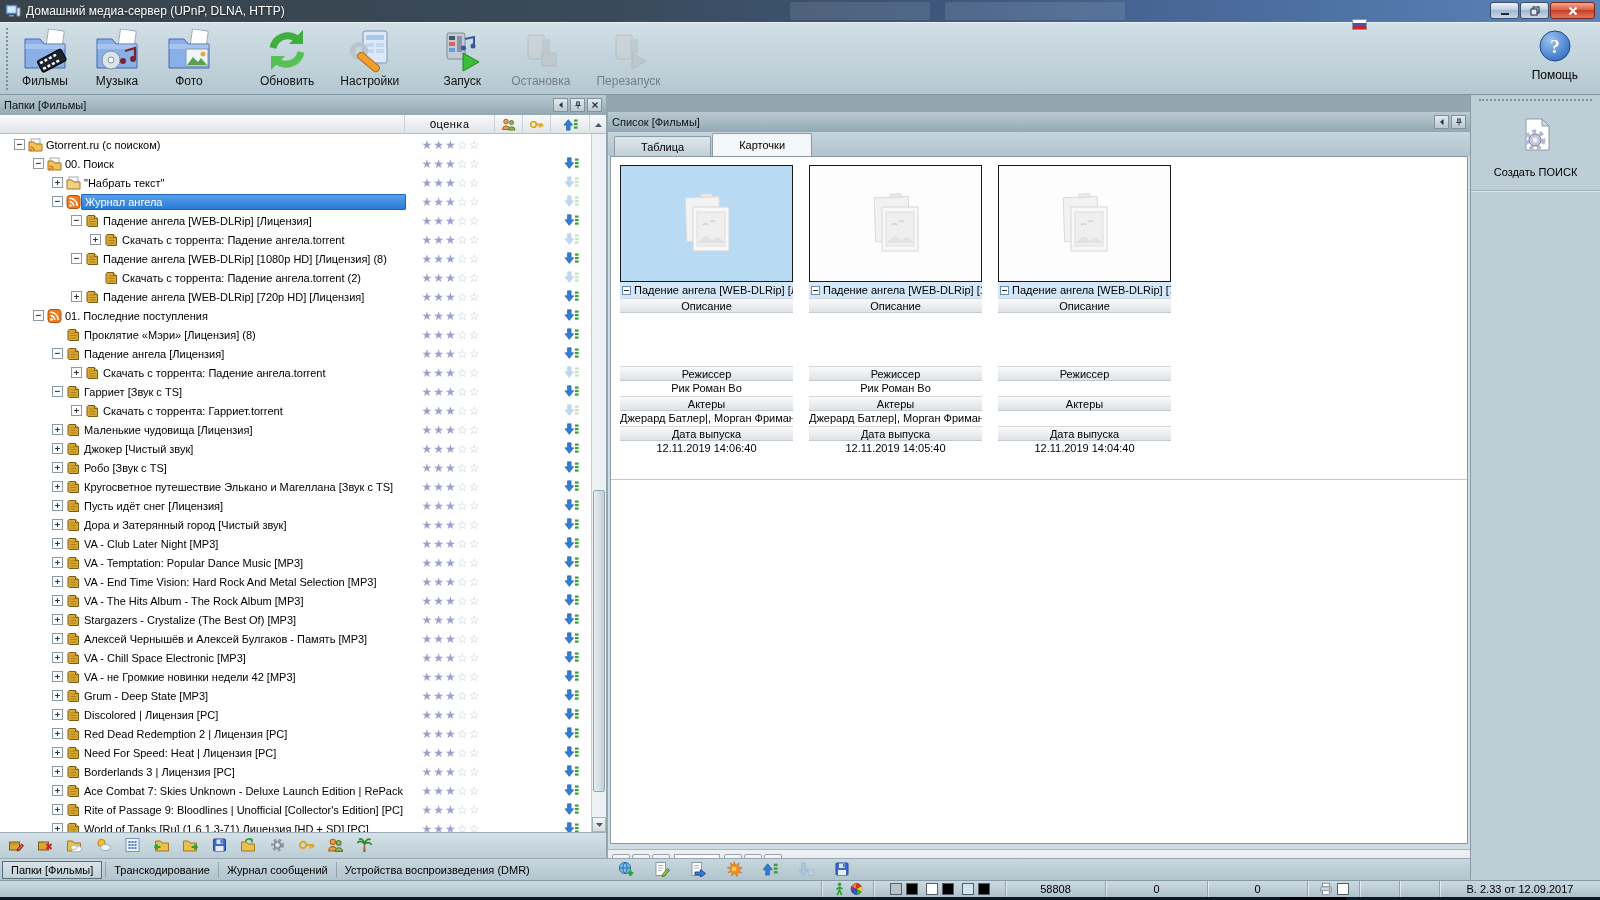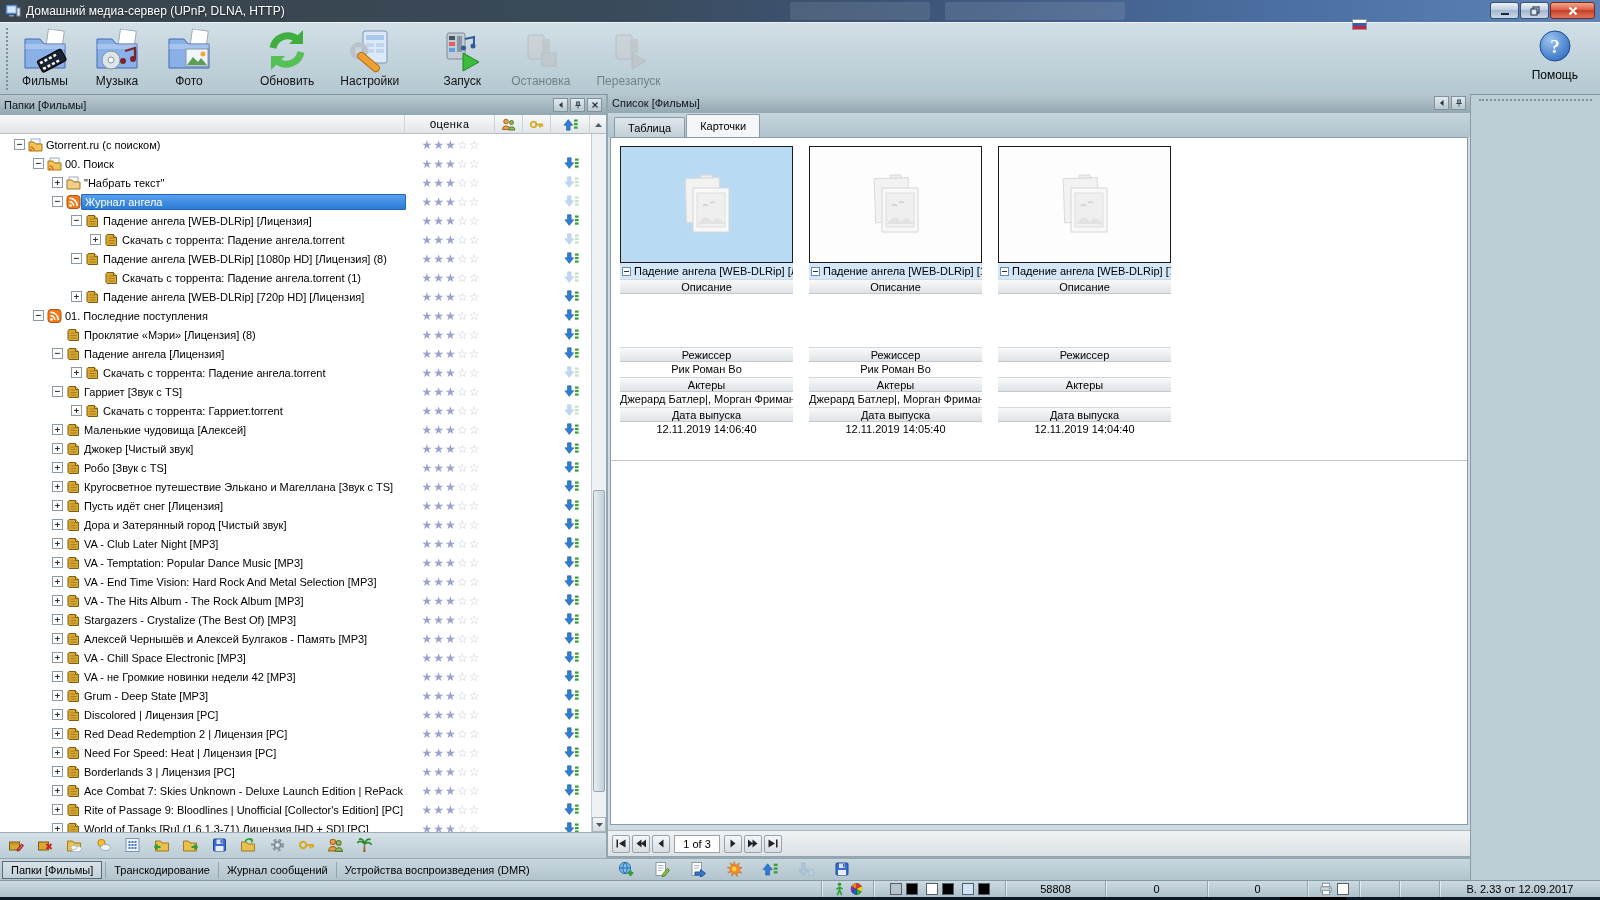--- a/index.html
+++ b/index.html
@@ -62,24 +62,24 @@
   .cell-dl{flex:none;width:39px;display:flex;justify-content:center;}
   .dl-faded{opacity:.3;}
   #tree-scroll{position:absolute;right:0;top:39px;width:15px;height:698px;background:#edf1f4;border-left:1px solid #c3cdd3;box-sizing:border-box;}
   #tree-thumb{position:absolute;left:1px;right:1px;top:356px;height:300px;background:linear-gradient(90deg,#e6edf1,#c4cfd7);
     border:1px solid #96a5af;border-radius:2px;}
   #tree-down{position:absolute;left:0;right:0;bottom:0;height:15px;background:linear-gradient(#f3f6f8,#d6dde2);
     border:1px solid #a9b5bd;box-sizing:border-box;display:flex;align-items:center;justify-content:center;}
   #left-strip{position:absolute;left:0;bottom:0;width:606px;height:26px;box-sizing:border-box;
     background:linear-gradient(#d5e1e7,#bccdd5);border-top:1px solid #9cadb7;display:flex;align-items:center;gap:12px;padding-left:8px;}
 
-  #right-panel{position:absolute;left:608px;top:93px;width:862px;height:763px;background:#cfdde3;}
+  #right-panel{position:absolute;left:608px;top:112px;width:862px;height:763px;background:#cfdde3;}
   #rp-tabs{position:absolute;left:0;top:20px;width:100%;height:24px;box-sizing:border-box;
     background:linear-gradient(#c6d5dd,#b1c3cd);display:flex;align-items:flex-end;padding-left:6px;}
-  .rtab{height:19px;padding:0 13px;border:1px solid #8a9aa6;border-bottom:none;border-radius:2px 2px 0 0;
+  .rtab{height:19px;padding:0 26px;border:1px solid #8a9aa6;border-bottom:none;border-radius:2px 2px 0 0;
     background:linear-gradient(#dfe7ec,#c2cfd7);display:flex;align-items:center;margin-right:1px;}
   .rtab.active{height:22px;background:#f4f7f9;position:relative;z-index:2;}
   #rp-content{position:absolute;left:2px;top:44px;width:858px;height:688px;background:#fff;border:1px solid #8a9aa6;box-sizing:border-box;}
   .card{position:absolute;top:8px;width:173px;}
   .card-img{height:117px;border:1px solid #1a1a1a;box-sizing:border-box;background:#fdfdfd;
     display:flex;align-items:center;justify-content:center;}
   .card.selected .card-img{background:#b9daf3;}
   .card-title{height:16px;background:#d3e7f8;display:flex;align-items:center;gap:3px;padding:0 2px;
     overflow:hidden;white-space:nowrap;}
   .card-hdr{height:15px;line-height:15px;text-align:center;background:linear-gradient(#f8f9fa,#dfe3e6);
@@ -545,21 +545,21 @@
           <span class="indent" style="width: 90px;"></span>
           <span class="exp-sp"></span>
           <span class="ic" style="width: 15px; height: 14px;">
             <svg viewBox="0 0 14 14">
               <path d="M2.5 1.5 h6.5 l3 3 v8 H2.5 l-1 -1 v-9z" fill="#d9a833" stroke="#7c5c12"></path>
               <path d="M9 1.5 v3 h3" fill="#eacb6e" stroke="#7c5c12"></path>
               <path d="M4 5 h5 M4 7.5 h6 M4 10 h6" stroke="#a87f1d"></path>
             </svg>
           </span>
           <span class="lw">
-            <span class="tlabel">Скачать с торрента: Падение ангела.torrent (1)</span>
+            <span class="tlabel">Скачать с торрента: Падение ангела.torrent (2)</span>
           </span>
           <span class="cell-stars"><span class="st-f">★★★</span><span class="st-e">☆☆</span></span>
           <span class="cell-sm"></span>
           <span class="cell-sm"></span>
           <span class="cell-dl">
             <span class="ic dl-faded" style="width: 15px; height: 13px;">
               <svg viewBox="0 0 15 13">
                 <path d="M3.5 .8 h3.6 v5 h2.6 l-4.4 5.6 -4.4 -5.6 h2.6z" fill="#2e7ed8" stroke="#1a5aa0" stroke-width=".6"></path>
                 <rect x="11" y="1.5" width="3.6" height="2.2" fill="#38a038"></rect>
                 <rect x="11" y="5" width="3.6" height="2.2" fill="#38a038"></rect>
@@ -761,21 +761,21 @@
           <span class="indent" style="width: 52px;"></span>
           <span class="exp">+</span>
           <span class="ic" style="width: 15px; height: 14px;">
             <svg viewBox="0 0 14 14">
               <path d="M2.5 1.5 h6.5 l3 3 v8 H2.5 l-1 -1 v-9z" fill="#d9a833" stroke="#7c5c12"></path>
               <path d="M9 1.5 v3 h3" fill="#eacb6e" stroke="#7c5c12"></path>
               <path d="M4 5 h5 M4 7.5 h6 M4 10 h6" stroke="#a87f1d"></path>
             </svg>
           </span>
           <span class="lw">
-            <span class="tlabel">Маленькие чудовища [Алексей]</span>
+            <span class="tlabel">Маленькие чудовища [Лицензия]</span>
           </span>
           <span class="cell-stars"><span class="st-f">★★★</span><span class="st-e">☆☆</span></span>
           <span class="cell-sm"></span>
           <span class="cell-sm"></span>
           <span class="cell-dl">
             <span class="ic" style="width: 15px; height: 13px;">
               <svg viewBox="0 0 15 13">
                 <path d="M3.5 .8 h3.6 v5 h2.6 l-4.4 5.6 -4.4 -5.6 h2.6z" fill="#2e7ed8" stroke="#1a5aa0" stroke-width=".6"></path>
                 <rect x="11" y="1.5" width="3.6" height="2.2" fill="#38a038"></rect>
                 <rect x="11" y="5" width="3.6" height="2.2" fill="#38a038"></rect>
@@ -1693,20 +1693,32 @@
               <rect x="9" y="3" width="1.6" height="3.4" fill="#3a6ad0"></rect>
               <rect x="4" y="9" width="8" height="5" fill="#e8edf4"></rect>
             </svg>
           </span></span>
       </div>
   </div>
 
   <div id="sidebar">
     <div id="sb-grip"></div>
     <div id="sb-buttons">
+        <div class="sb-btn">
+          <span class="ic" style="width: 46px; height: 46px;">
+            <svg viewBox="0 0 46 46">
+              <path d="M13 3 h16 l7 7 v24 H13z" fill="#fff" stroke="#8898a8"></path>
+              <path d="M29 3 l7 7 h-7z" fill="#d5dfe8" stroke="#8898a8"></path>
+              <circle cx="22" cy="24" r="8.5" fill="none" stroke="#b4b8d0" stroke-width="4" stroke-dasharray="4 3.4"></circle>
+              <circle cx="22" cy="24" r="6" fill="#c4c8dc" stroke="#767a94"></circle>
+              <circle cx="22" cy="24" r="2.4" fill="#f0f2f8"></circle>
+            </svg>
+          </span>
+          <span class="lbl">Создать ПОИСК</span>
+        </div>
       </div>
   </div>
 
   <div id="statusbar">
     <div class="seg" style="width:822px;"></div>
     <div class="seg" style="width:52px;" id="st-icons">
         <span class="ic" style="width: 13px; height: 14px;">
           <svg viewBox="0 0 14 16">
             <circle cx="7" cy="2.5" r="2" fill="#2fa02f"></circle>
             <path d="M7 5 v4 M7 6 l-3.5 2.5 M7 6 l3.5 2 M7 9 l-2.5 6 M7 9 l2.5 6" stroke="#2fa02f" stroke-width="1.8" fill="none"></path>

